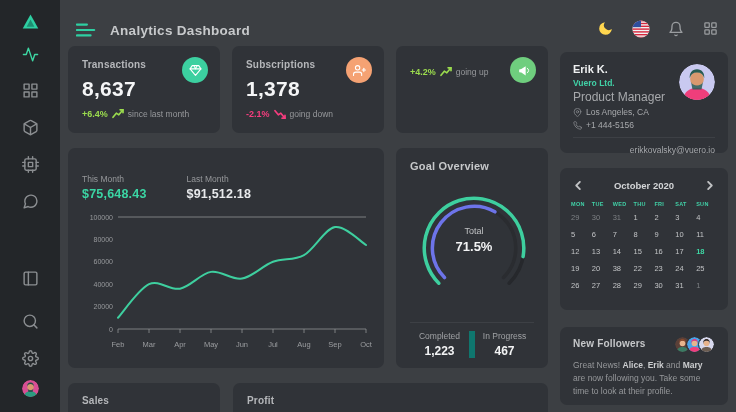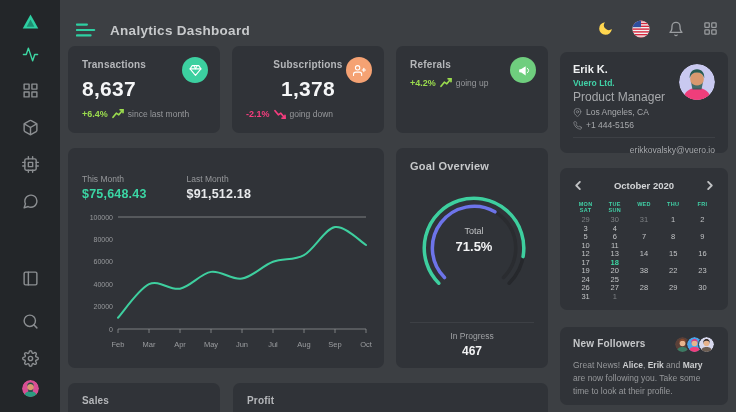--- a/index.html
+++ b/index.html
@@ -24,21 +24,21 @@
   .hamburger { width:20px; height:16px; margin-right:14px; cursor:pointer; }
   .page-title { font-size:13.5px; font-weight:bold; color:#c7c9cb; letter-spacing:.3px; }
   .header-right { margin-left:auto; display:flex; align-items:center; gap:16px; }
   .hdr-ic { width:19px; height:19px; display:flex; align-items:center; justify-content:center; color:#9a9da0; cursor:pointer; }
 
   
   .card { position:absolute; background:#303338; border-radius:7px; }
 
   .card-stat { width:152px; height:87px; top:46px; padding:13px 14px; }
   #card-transactions { left:68px; }
-  #card-subscriptions { left:232px;text-align:center; }
+  #card-subscriptions { left:232px; }
   #card-referals { left:396px; }
 
   .stat-label { font-size:10px; font-weight:bold; color:#b5b7ba; letter-spacing:.2px; }
   .stat-icon { position:absolute; right:12px; top:11px; width:26px; height:26px; border-radius:50%;
                display:flex; align-items:center; justify-content:center; color:#fff; }
   .stat-icon svg { width:13px; height:13px; }
   .stat-value { font-size:21px; font-weight:bold; color:#f5f6f7; margin-top:7px; letter-spacing:.3px; }
   .stat-delta-row { display:flex; align-items:center; gap:4px; margin-top:8px; font-size:8.5px; color:#96989b; }
   .delta { font-weight:bold; font-size:9px; }
   .up .delta, .trend-ic.up { color:#9bdc4e; }
@@ -68,31 +68,31 @@
   .rev-chart { margin-top:6px; }
 
   
   #card-goal { left:396px; top:148px; width:152px; height:220px; padding:12px 14px; }
   .gauge-wrap { position:relative; width:128px; height:128px; margin:12px auto 0; }
   .gauge-center { position:absolute; left:0; right:0; top:42px; text-align:center; }
   .gauge-center .t1 { font-size:9px; color:#c0c2c4; }
   .gauge-center .t2 { font-size:13px; font-weight:bold; color:#f2f3f4; margin-top:3px; }
   .goal-footer { position:absolute; left:14px; right:14px; bottom:10px; border-top:1px solid #3d4045; padding-top:8px; display:flex; }
   .goal-stat { flex:1; text-align:center; }
-  .goal-stat + .goal-stat { border-left:3px solid #0f766e; }
+  .goal-stat + .goal-stat { border-left:6px solid #0f766e; }
   .goal-stat .lbl { font-size:8.5px; color:#a0a2a5; }
   .goal-stat .val { font-size:12px; font-weight:bold; color:#f2f3f4; margin-top:3px; }
 
   
   #card-calendar { left:560px; top:168px; width:168px; height:142px; padding:10px 11px; }
   .cal-head { display:flex; align-items:center; justify-content:space-between; }
   .cal-month { font-size:9.5px; font-weight:bold; color:#d3d5d7; }
   .cal-nav { width:14px; height:14px; color:#c0c2c4; cursor:pointer; display:flex; align-items:center; justify-content:center; }
   .cal-nav svg { width:9px; height:9px; }
-  .cal-weekdays, .cal-row { display:grid; grid-template-columns:repeat(5,1fr); text-align:center; }
+  .cal-weekdays, .cal-row { display:grid; grid-template-columns:repeat(7,1fr); text-align:left; }
   .cal-weekdays { margin-top:9px; }
   .cal-weekdays span { font-size:5.5px; font-weight:bold; color:#41d1a7; letter-spacing:.3px; }
   .cal-grid { margin-top:2px; }
   .cal-row { height:17px; align-items:center; }
   .cal-day { font-size:7.5px; color:#c2c4c6; cursor:pointer; }
   .cal-day.dim { color:#7d8084; }
   .cal-day.selected { color:#3dd6a3; font-weight:bold; }
 
   
   #card-followers { left:560px; top:327px; width:168px; height:78px; padding:11px 13px; }
@@ -281,21 +281,20 @@
         <svg class="stroke" viewBox="0 0 14 12" stroke-width="1.6">
             <polyline points="1 2 5 7 8 5 13 11"></polyline>
             <polyline points="9.5 11 13 11 13 7.5"></polyline>
           </svg>
       </span>
       <span>going down</span>
     </div>
   </section>
 
   <section class="card card-stat" id="card-referals">
-    <div class="stat-label">Referals</div>
     <div class="stat-icon" style="background: rgb(111, 206, 126);">
       <svg viewBox="0 0 24 24">
           <path d="M4 10v5l4 .8 8 5.2V4L8 9.2 4 10z" fill="#fff"></path>
           <path d="M19 8a4.5 4.5 0 0 1 0 8" fill="none" stroke="#fff" stroke-width="1.8" stroke-linecap="round"></path>
         </svg>
     </div>
     <div class="stat-delta-row up">
       <span class="delta">+4.2%</span>
       <span class="trend-ic up">
         <svg class="stroke" viewBox="0 0 14 12" stroke-width="1.6">
@@ -392,20 +391,24 @@
         <path d="M38.8 105.2 A47 47 0 1 1 105.2 105.2" fill="none" stroke="#2a2c30" stroke-width="4" stroke-linecap="round"></path>
         <path d="M32.4 111.6 A56 56 0 1 1 127.2 81.7" fill="none" stroke="#3ecf9f" stroke-width="4" stroke-linecap="round"></path>
         <path d="M38.8 105.2 A47 47 0 0 1 95.5 31.3" fill="none" stroke="#6d74e9" stroke-width="4" stroke-linecap="round"></path>
       </svg>
       <div class="gauge-center">
         <div class="t1">Total</div>
         <div class="t2">71.5%</div>
       </div>
     </div>
     <div class="goal-footer">
+      <div class="goal-stat">
+        <div class="lbl">Completed</div>
+        <div class="val">1,223</div>
+      </div>
       <div class="goal-stat">
         <div class="lbl">In Progress</div>
         <div class="val">467</div>
       </div>
     </div>
   </section>
 
   <section class="card" id="card-calendar">
     <div class="cal-head">
       <span class="cal-nav">

